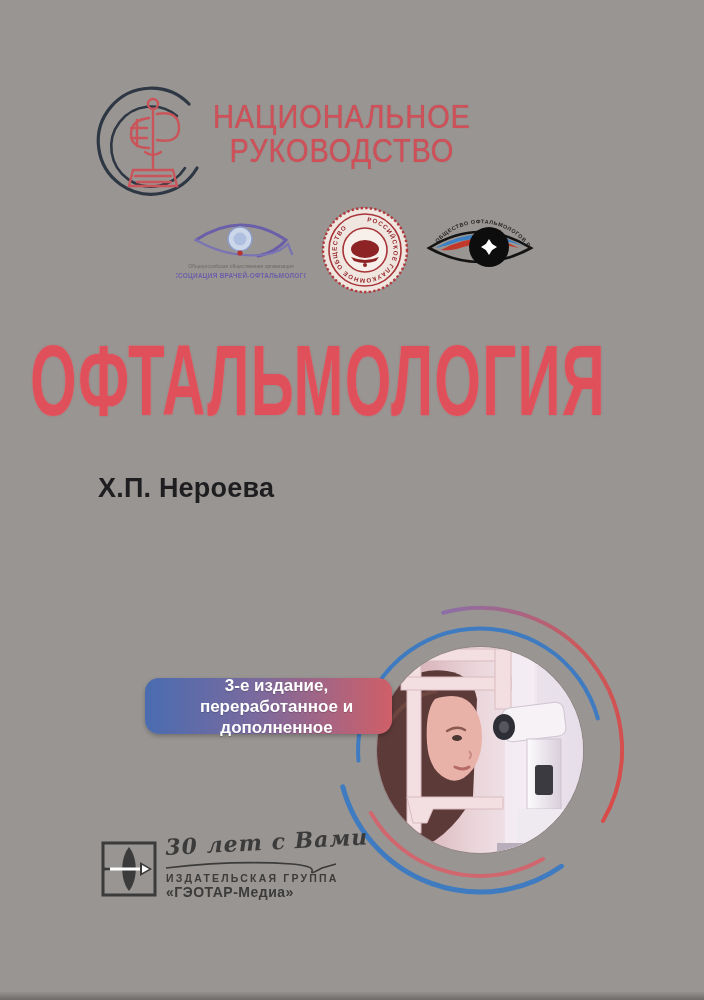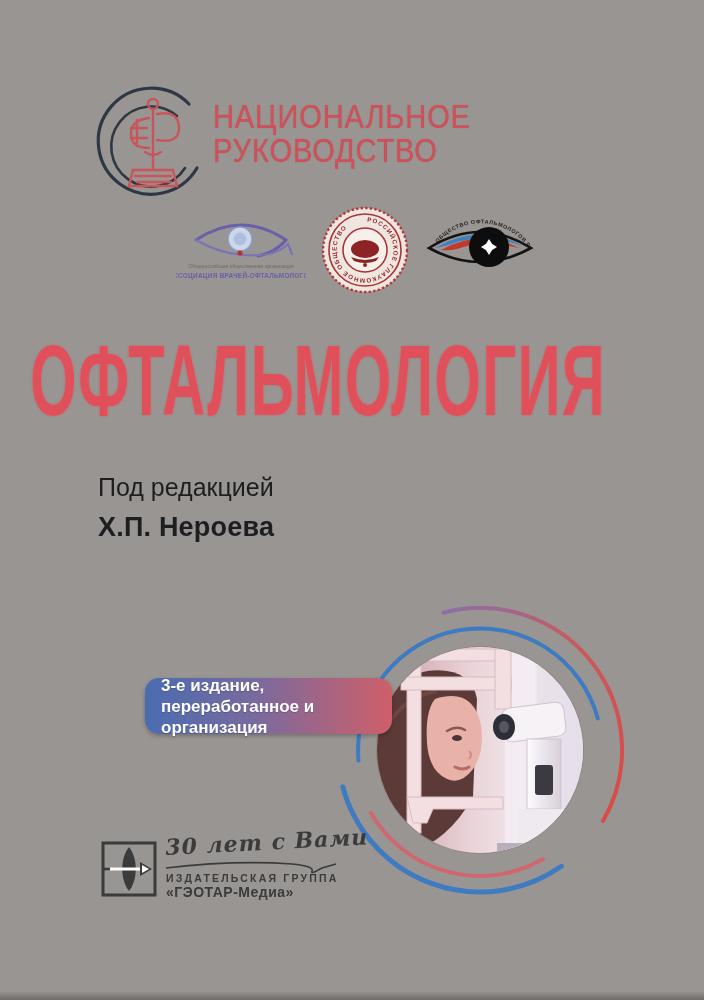--- a/index.html
+++ b/index.html
@@ -1,19 +1,20 @@
 <!DOCTYPE html>
 <html><head>
 <meta charset="utf-8">
 <style>
   html,body{margin:0;padding:0;background:#ffffff;}
   #cover{
     position:relative;width:704px;height:1000px;overflow:hidden;
     background:#999592;
     font-family:"Liberation Sans", sans-serif;
+    text-align:center;
   }
   
   #series-logo{position:absolute;left:93px;top:82px;width:116px;height:122px;}
   #series-text{
     position:absolute;left:213px;top:100px;color:#cf5058;
     font-size:33px;line-height:34px;font-weight:400;letter-spacing:1px;
     transform:scaleX(0.88);transform-origin:left top;white-space:nowrap;
     text-shadow:0 0 1px rgba(160,40,48,.45);
   }
   
@@ -139,21 +140,20 @@
     <path d="M18,38 Q57,16 96,36 Q60,27 34,37 Q25,39 18,38 Z" fill="#c0392b"></path>
     <circle cx="66" cy="35" r="20" fill="#0d0d0d"></circle>
     <path d="M66,27 l5,8 l-5,8 l-5,-8 z M58,35 l8,-5 l8,5 l-8,5 z" fill="#ffffff"></path>
   </svg>
 
   <div id="title-row">
     <div id="book-title">ОФТАЛЬМОЛОГИЯ</div>
   </div>
 
   <div id="editors">
-    <div class="prefix">Под редакцией</div>
     <div class="name-line">Х.П. Нероева</div>
   </div>
 
   <svg id="arcs" viewBox="300 580 404 340">
     <defs>
       <linearGradient id="redArcGrad" x1="0" y1="0" x2="1" y2="1">
         <stop offset="0" stop-color="#8a6fa8"></stop>
         <stop offset="0.45" stop-color="#c95a5e"></stop>
         <stop offset="1" stop-color="#d94a46"></stop>
       </linearGradient>
@@ -207,21 +207,21 @@
         <rect x="150" y="92" width="34" height="70" fill="url(#postGrad)" stroke="#cfc4d2" stroke-width="1"></rect>
         <rect x="158" y="118" width="18" height="30" rx="3" fill="#3a3a40"></rect>
         <rect x="140" y="162" width="54" height="44" fill="#efe9f0"></rect>
         <rect x="120" y="196" width="86" height="10" fill="#b9aebc"></rect>
       </g>
     </svg>
   </div>
 
   <div id="edition-badge">
     <div class="b-line">3-е издание,</div>
-    <div class="b-line">переработанное и организация</div>
+    <div class="b-line">переработанное и дополненное</div>
   </div>
 
   <div id="publisher">
     <svg id="publisher-mark" viewBox="0 0 58 58">
       <rect x="3" y="3" width="52" height="52" fill="none" stroke="#3b3b3b" stroke-width="3"></rect>
       <path d="M29,7 C20,18 20,40 29,51 C38,40 38,18 29,7 Z" fill="#3b3b3b"></path>
       <path d="M6,29 H44" stroke="#ffffff" stroke-width="3"></path>
       <path d="M3,29 H10" stroke="#3b3b3b" stroke-width="3"></path>
       <path d="M40,22 L52,29 L40,36 Z" fill="#3b3b3b"></path>
       <path d="M42,25 L49,29 L42,33 Z" fill="#ffffff"></path>

